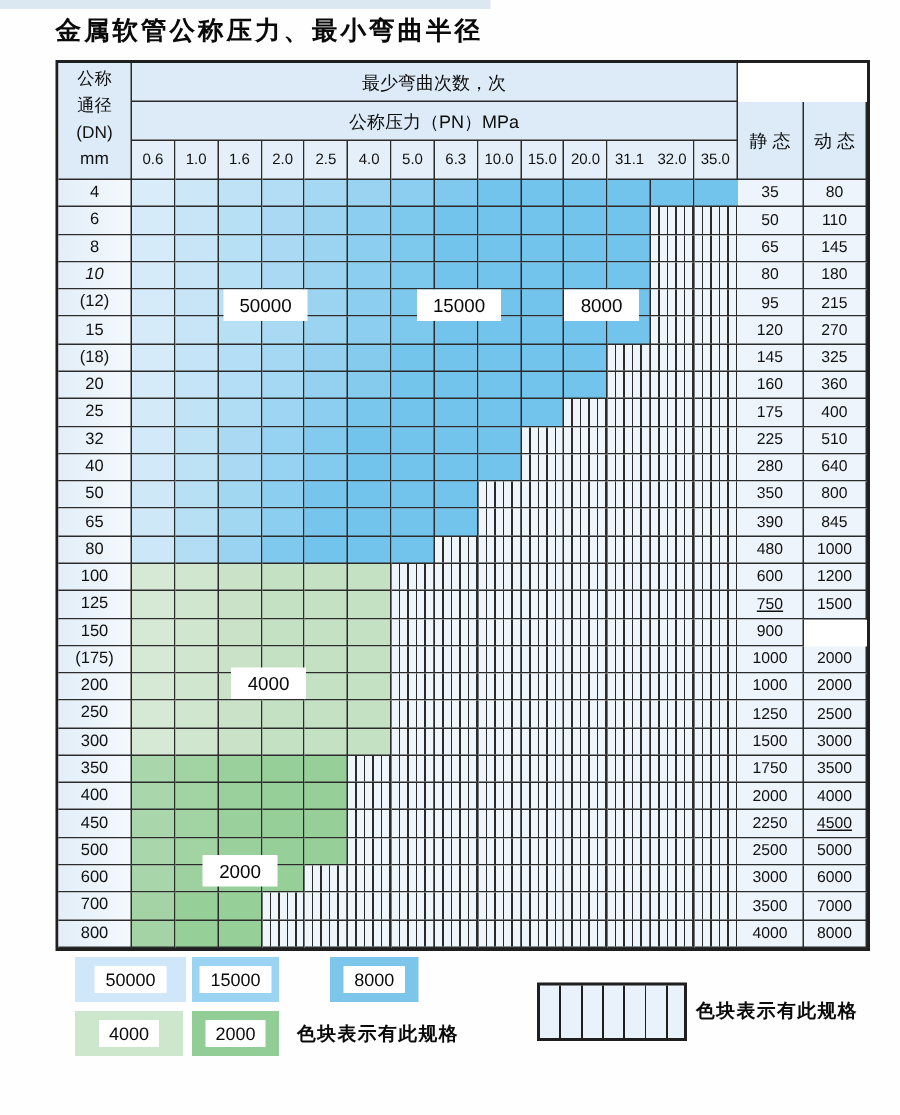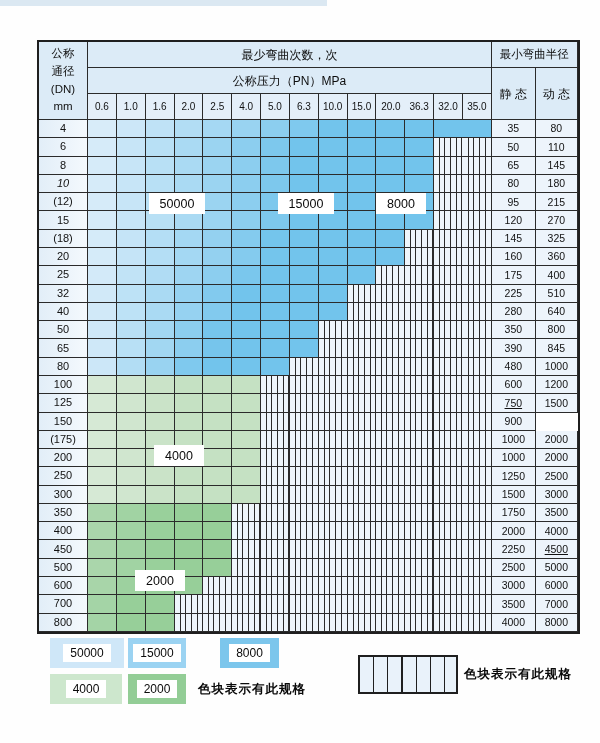--- a/index.html
+++ b/index.html
@@ -53,46 +53,46 @@
     position:absolute;left:358px;top:655px;width:100px;height:39px;
     border:2px solid #1f1f1f;background-color:#e9f2fa;
     background-image:repeating-linear-gradient(90deg, transparent 0 12.9px, #1f1f1f 12.9px 14.2px);
   }
 </style>
 </head>
 <body>
 
 <div class="page">
   <div class="top-strip"></div>
+  <div class="title">金属软管公称压力、最小弯曲半径</div>
 
   <div class="table-wrap">
     <div class="grid" id="grid">
         <div class="cell dn-hdr" style="grid-area: 1 / 1 / 4;">
           <div>公称</div>
           <div>通径</div>
           <div>(DN)</div>
           <div>mm</div>
         </div>
         <div class="cell hdr" style="grid-area: 1 / 2 / auto / 16;">最少弯曲次数，次</div>
-        <div class="cell hdr small" style="grid-area: 1 / 16 / auto / 18;">最小弯曲半径</div>
         <div class="cell hdr" style="grid-area: 2 / 2 / auto / 16;">公称压力（PN）MPa</div>
         <div class="cell hdr" style="grid-area: 2 / 16 / 4;">静 态</div>
         <div class="cell hdr" style="grid-area: 2 / 17 / 4;">动 态</div>
         <div class="cell num" style="grid-area: 3 / 2;">0.6</div>
         <div class="cell num" style="grid-area: 3 / 3;">1.0</div>
         <div class="cell num" style="grid-area: 3 / 4;">1.6</div>
         <div class="cell num" style="grid-area: 3 / 5;">2.0</div>
         <div class="cell num" style="grid-area: 3 / 6;">2.5</div>
         <div class="cell num" style="grid-area: 3 / 7;">4.0</div>
         <div class="cell num" style="grid-area: 3 / 8;">5.0</div>
         <div class="cell num" style="grid-area: 3 / 9;">6.3</div>
         <div class="cell num" style="grid-area: 3 / 10;">10.0</div>
         <div class="cell num" style="grid-area: 3 / 11;">15.0</div>
         <div class="cell num" style="grid-area: 3 / 12;">20.0</div>
-        <div class="cell num" style="grid-area: 3 / 13;">36.3</div>
+        <div class="cell num" style="grid-area: 3 / 13;">31.1</div>
         <div class="cell num" style="grid-area: 3 / 14;">32.0</div>
         <div class="cell num" style="grid-area: 3 / 15;">35.0</div>
         <div class="cell dn" style="grid-area: 4 / 1;">4</div>
         <div class="cell" style="grid-area: 4 / 2; background: rgb(216, 236, 249);"></div>
         <div class="cell" style="grid-area: 4 / 3; background: rgb(204, 231, 248);"></div>
         <div class="cell" style="grid-area: 4 / 4; background: rgb(191, 226, 246);"></div>
         <div class="cell" style="grid-area: 4 / 5; background: rgb(178, 221, 244);"></div>
         <div class="cell" style="grid-area: 4 / 6; background: rgb(165, 216, 243);"></div>
         <div class="cell" style="grid-area: 4 / 7; background: rgb(153, 211, 241);"></div>
         <div class="cell" style="grid-area: 4 / 8; background: rgb(140, 206, 239);"></div>

